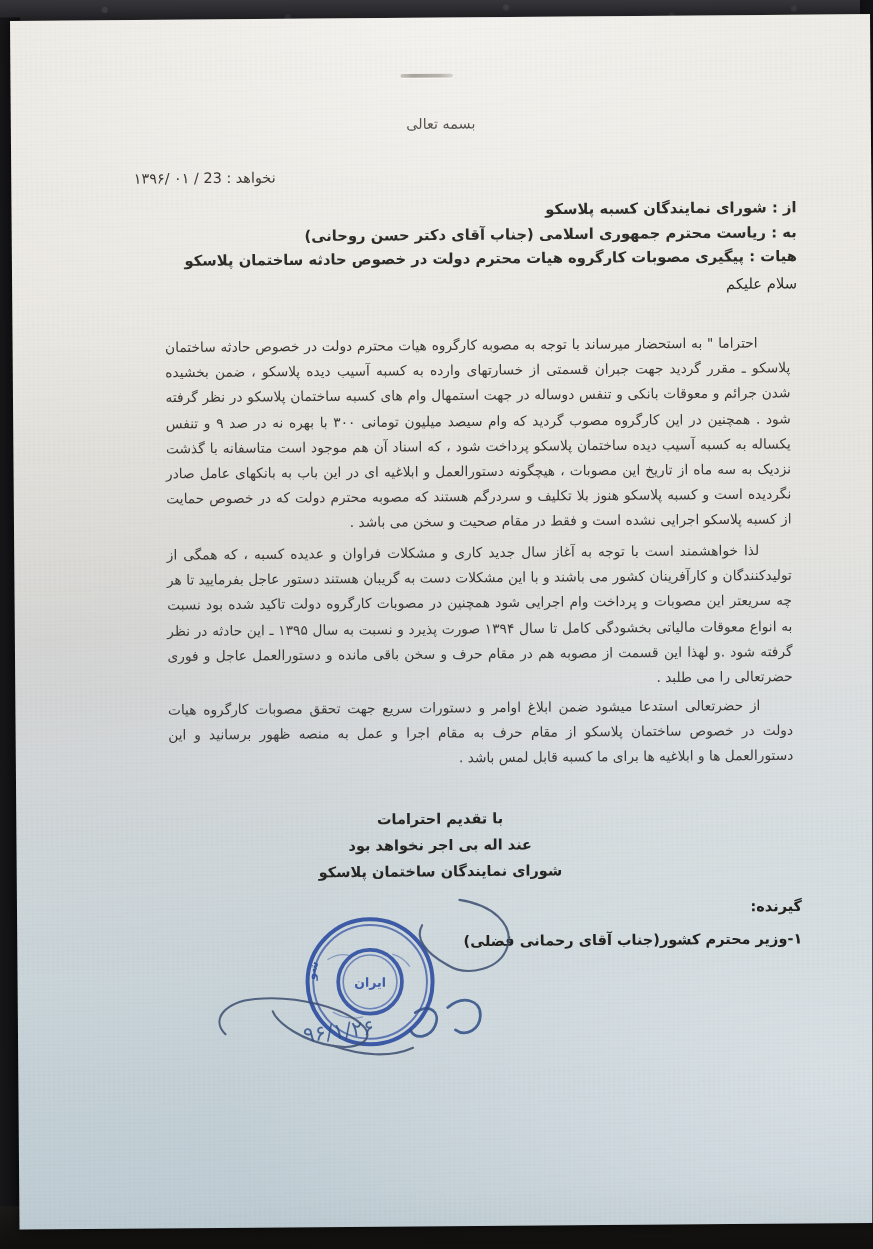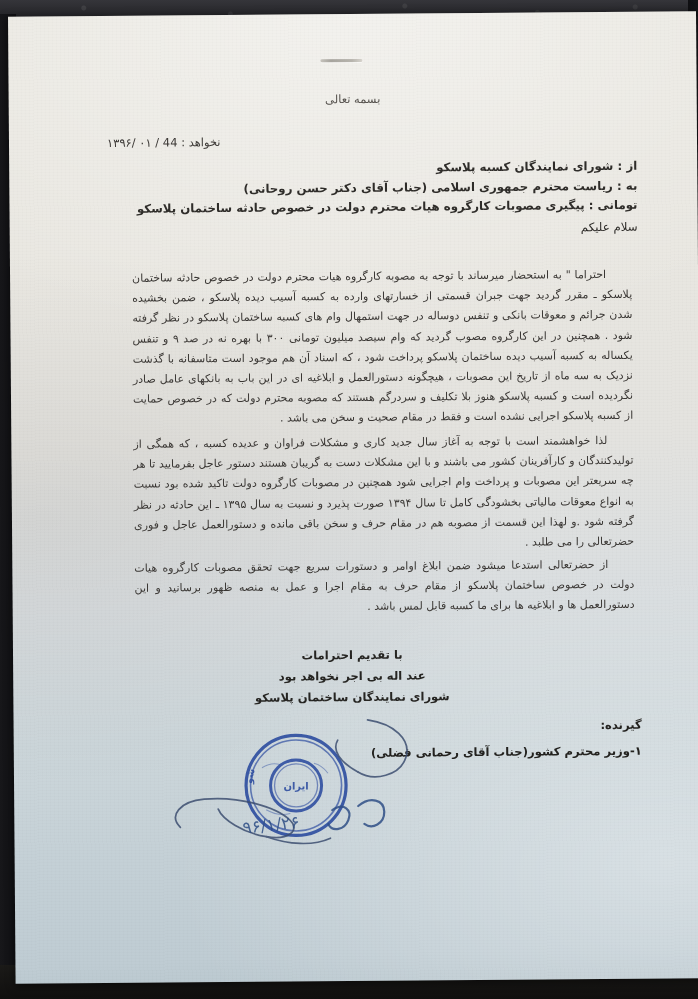--- a/index.html
+++ b/index.html
@@ -237,34 +237,34 @@
 
   <div id="paper">
     <div class="sheet-content">
 
       <div class="mark-dash"></div>
 
       <div class="basmala fa">بسمه تعالی</div>
 
       <div class="datebar fa">
         <span>نخواهد :</span>
-        <span class="dnum">44 / ۰۱ /۱۳۹۶</span>
+        <span class="dnum">23 / ۰۱ /۱۳۹۶</span>
       </div>
 
       <div class="addr fa">
         <span class="ln b">
           <span>از :</span>
           <span>شورای نمایندگان کسبه پلاسکو</span>
         </span>
         <span class="ln b">
           <span>به :</span>
           <span>ریاست محترم جمهوری اسلامی (جناب آقای دکتر حسن روحانی)</span>
         </span>
         <span class="ln b">
-          <span>تومانی :</span>
+          <span>هیات :</span>
           <span>پیگیری مصوبات کارگروه هیات محترم دولت در خصوص حادثه ساختمان پلاسکو</span>
         </span>
         <span class="salam b">سلام علیکم</span>
       </div>
 
       <div class="body fa" id="para1">
         <p><span class="indent"></span><span>احتراما " به استحضار میرساند با توجه به مصوبه کارگروه هیات محترم دولت در خصوص حادثه ساختمان پلاسکو ـ مقرر گردید جهت جبران قسمتی از خسارتهای وارده به کسبه آسیب دیده پلاسکو ، ضمن بخشیده شدن جرائم و معوقات بانکی و تنفس دوساله در جهت استمهال وام های کسبه ساختمان پلاسکو در نظر گرفته شود . همچنین در این کارگروه مصوب گردید که وام سیصد میلیون تومانی ۳۰۰ با بهره نه در صد ۹ و تنفس یکساله به کسبه آسیب دیده ساختمان پلاسکو پرداخت شود ، که اسناد آن هم موجود است متاسفانه با گذشت نزدیک به سه ماه از تاریخ این مصوبات ، هیچگونه دستورالعمل و ابلاغیه ای در این باب به بانکهای عامل صادر نگردیده است و کسبه پلاسکو هنوز بلا تکلیف و سردرگم هستند که مصوبه محترم دولت که در خصوص حمایت از کسبه پلاسکو اجرایی نشده است و فقط در مقام صحیت و سخن می باشد .</span></p>
       </div>
 
       <div class="body fa" id="para2">

